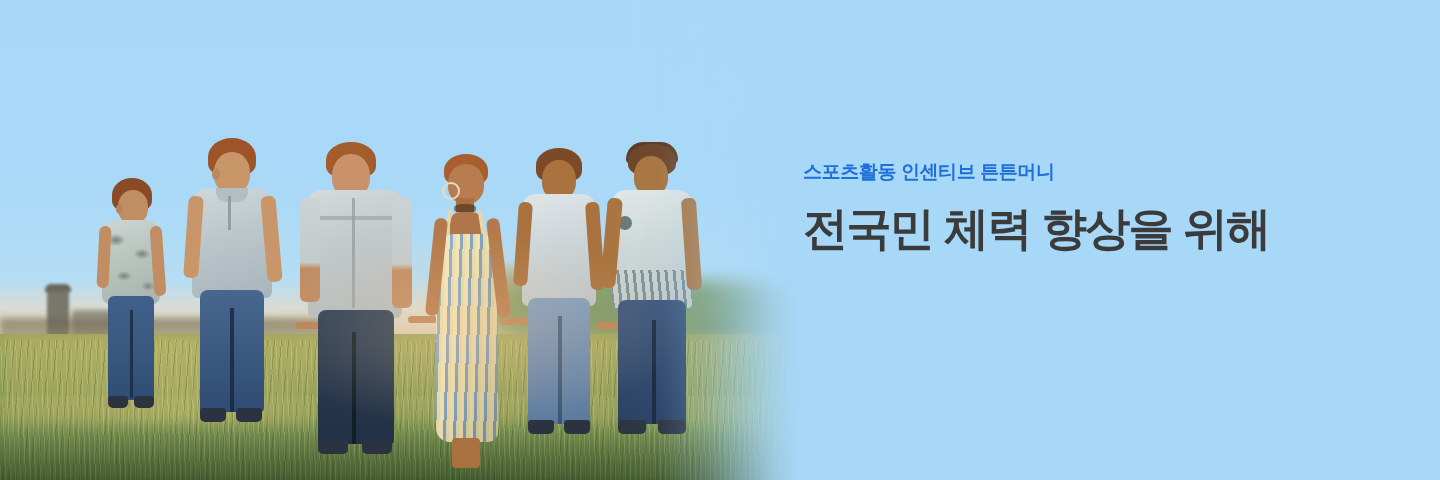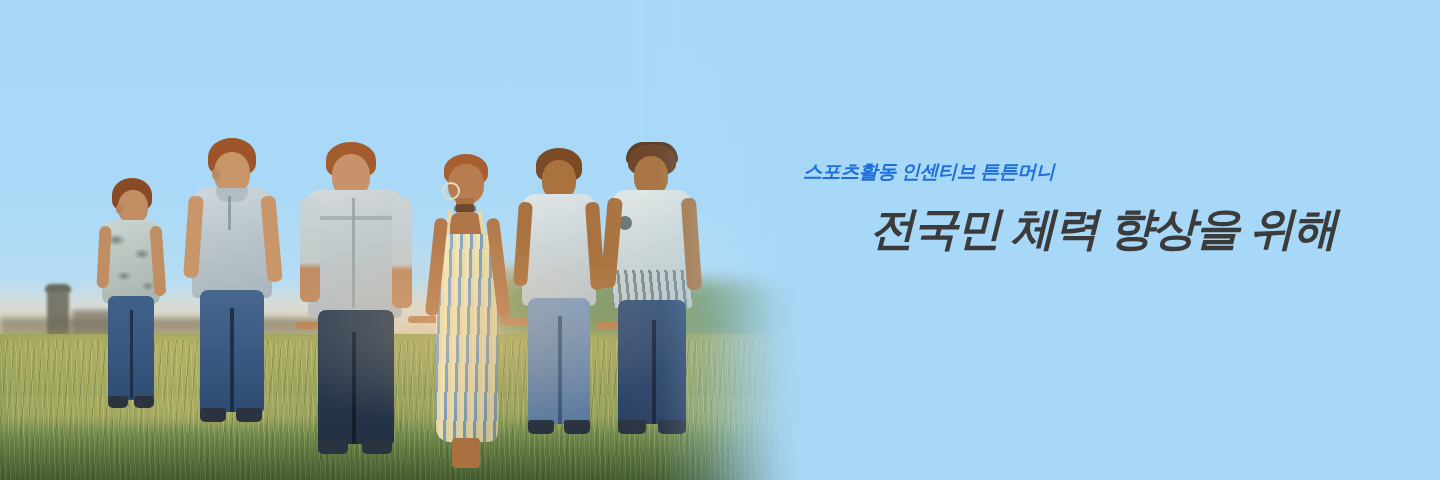--- a/index.html
+++ b/index.html
@@ -5,21 +5,20 @@
 <style>
   html,body{margin:0;padding:0;}
   body{
     width:1440px;height:480px;overflow:hidden;
     font-family:"Liberation Sans","DejaVu Sans",sans-serif;
     background:#a8d8f8;
   }
   .banner{
     position:relative;width:1440px;height:480px;overflow:hidden;
     background:#a8d8f8;
-    font-style:italic;
   }
 
   
   .photo{
     position:absolute;left:0;top:0;width:820px;height:480px;overflow:hidden;
     -webkit-mask-image:linear-gradient(to right,#000 0px,#000 610px,rgba(0,0,0,.97) 660px,rgba(0,0,0,.75) 705px,rgba(0,0,0,.38) 745px,rgba(0,0,0,.12) 775px,rgba(0,0,0,0) 800px);
     mask-image:linear-gradient(to right,#000 0px,#000 610px,rgba(0,0,0,.97) 660px,rgba(0,0,0,.75) 705px,rgba(0,0,0,.38) 745px,rgba(0,0,0,.12) 775px,rgba(0,0,0,0) 800px);
   }
   .sky{
     position:absolute;inset:0;
@@ -192,21 +191,21 @@
   }
 
   
   .copy{position:absolute;left:803px;top:160px;width:600px;}
   .eyebrow{
     font-size:19px;font-weight:700;letter-spacing:-.4px;line-height:1.3;
     color:#1f6fd8;margin:0 0 14px 0;white-space:nowrap;
   }
   .headline{
     font-size:45px;font-weight:700;line-height:1.33;letter-spacing:-1.6px;
-    color:#3b3b3b;margin:0;white-space:nowrap;text-align:center;
+    color:#3b3b3b;margin:0;white-space:nowrap;
   }
   .headline span{display:block;}
 </style>
 </head>
 <body>
 
 <div class="banner">
 
   <div class="photo">
     <div class="sky"></div>

